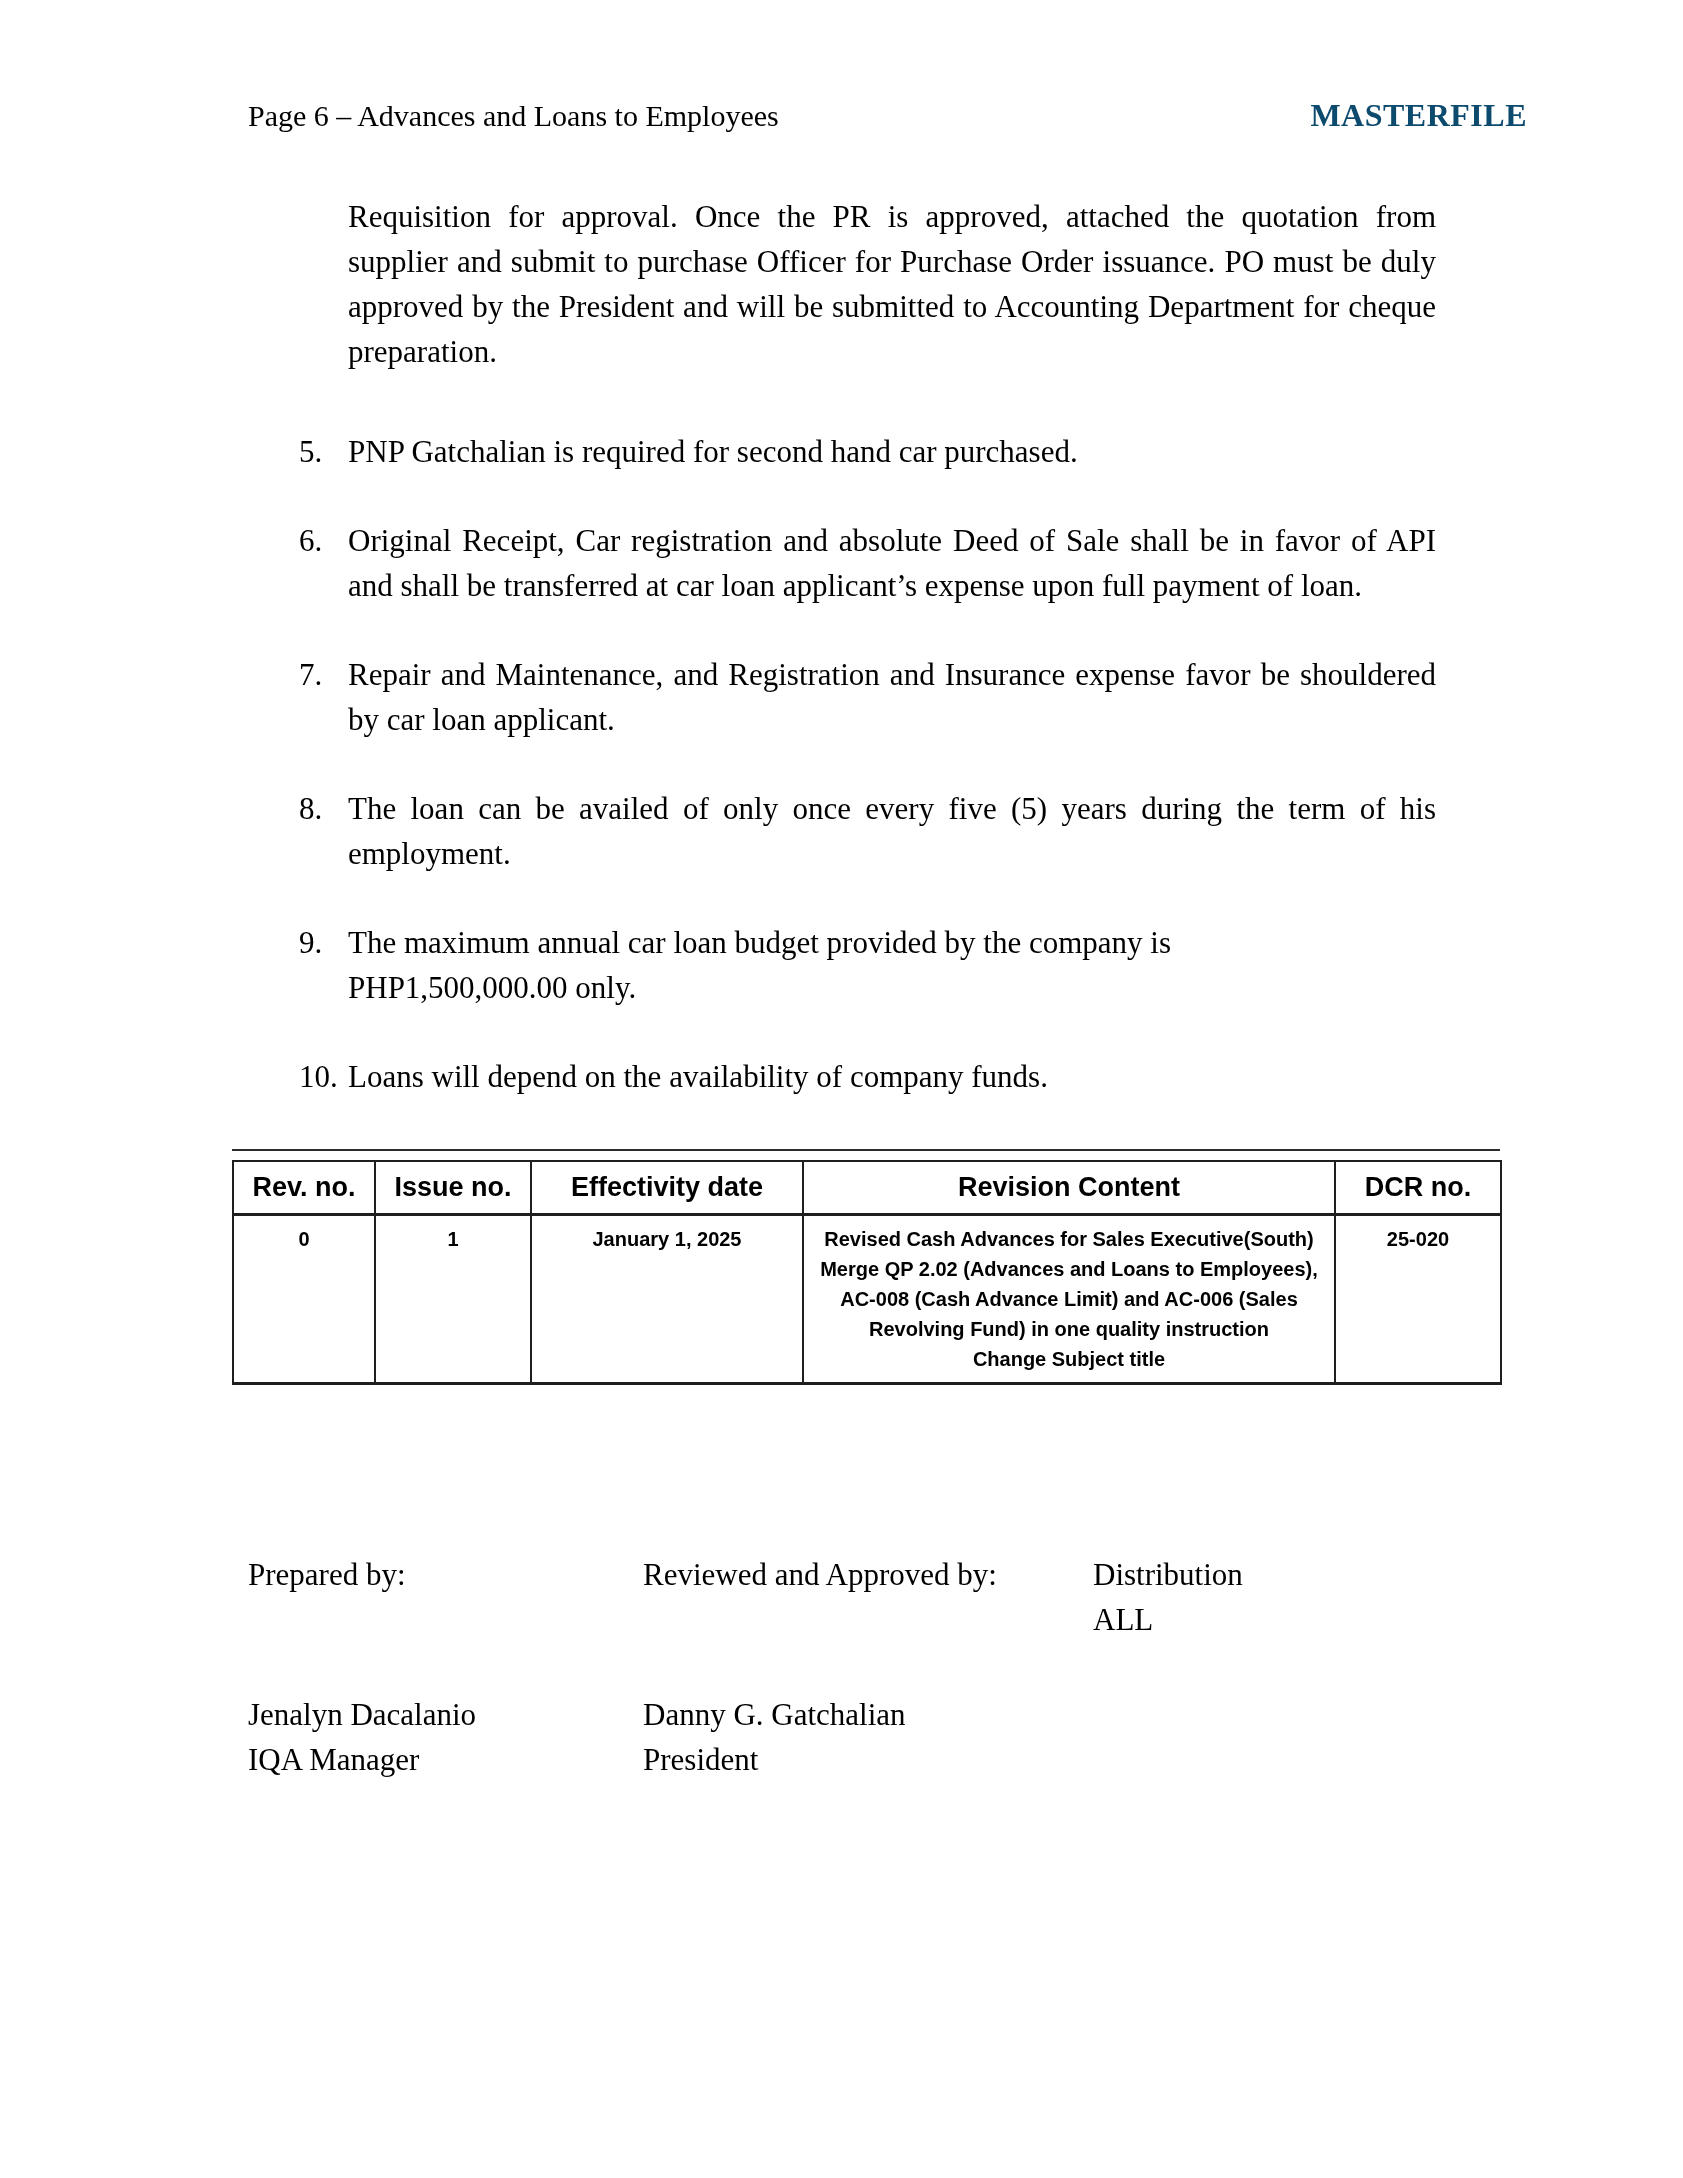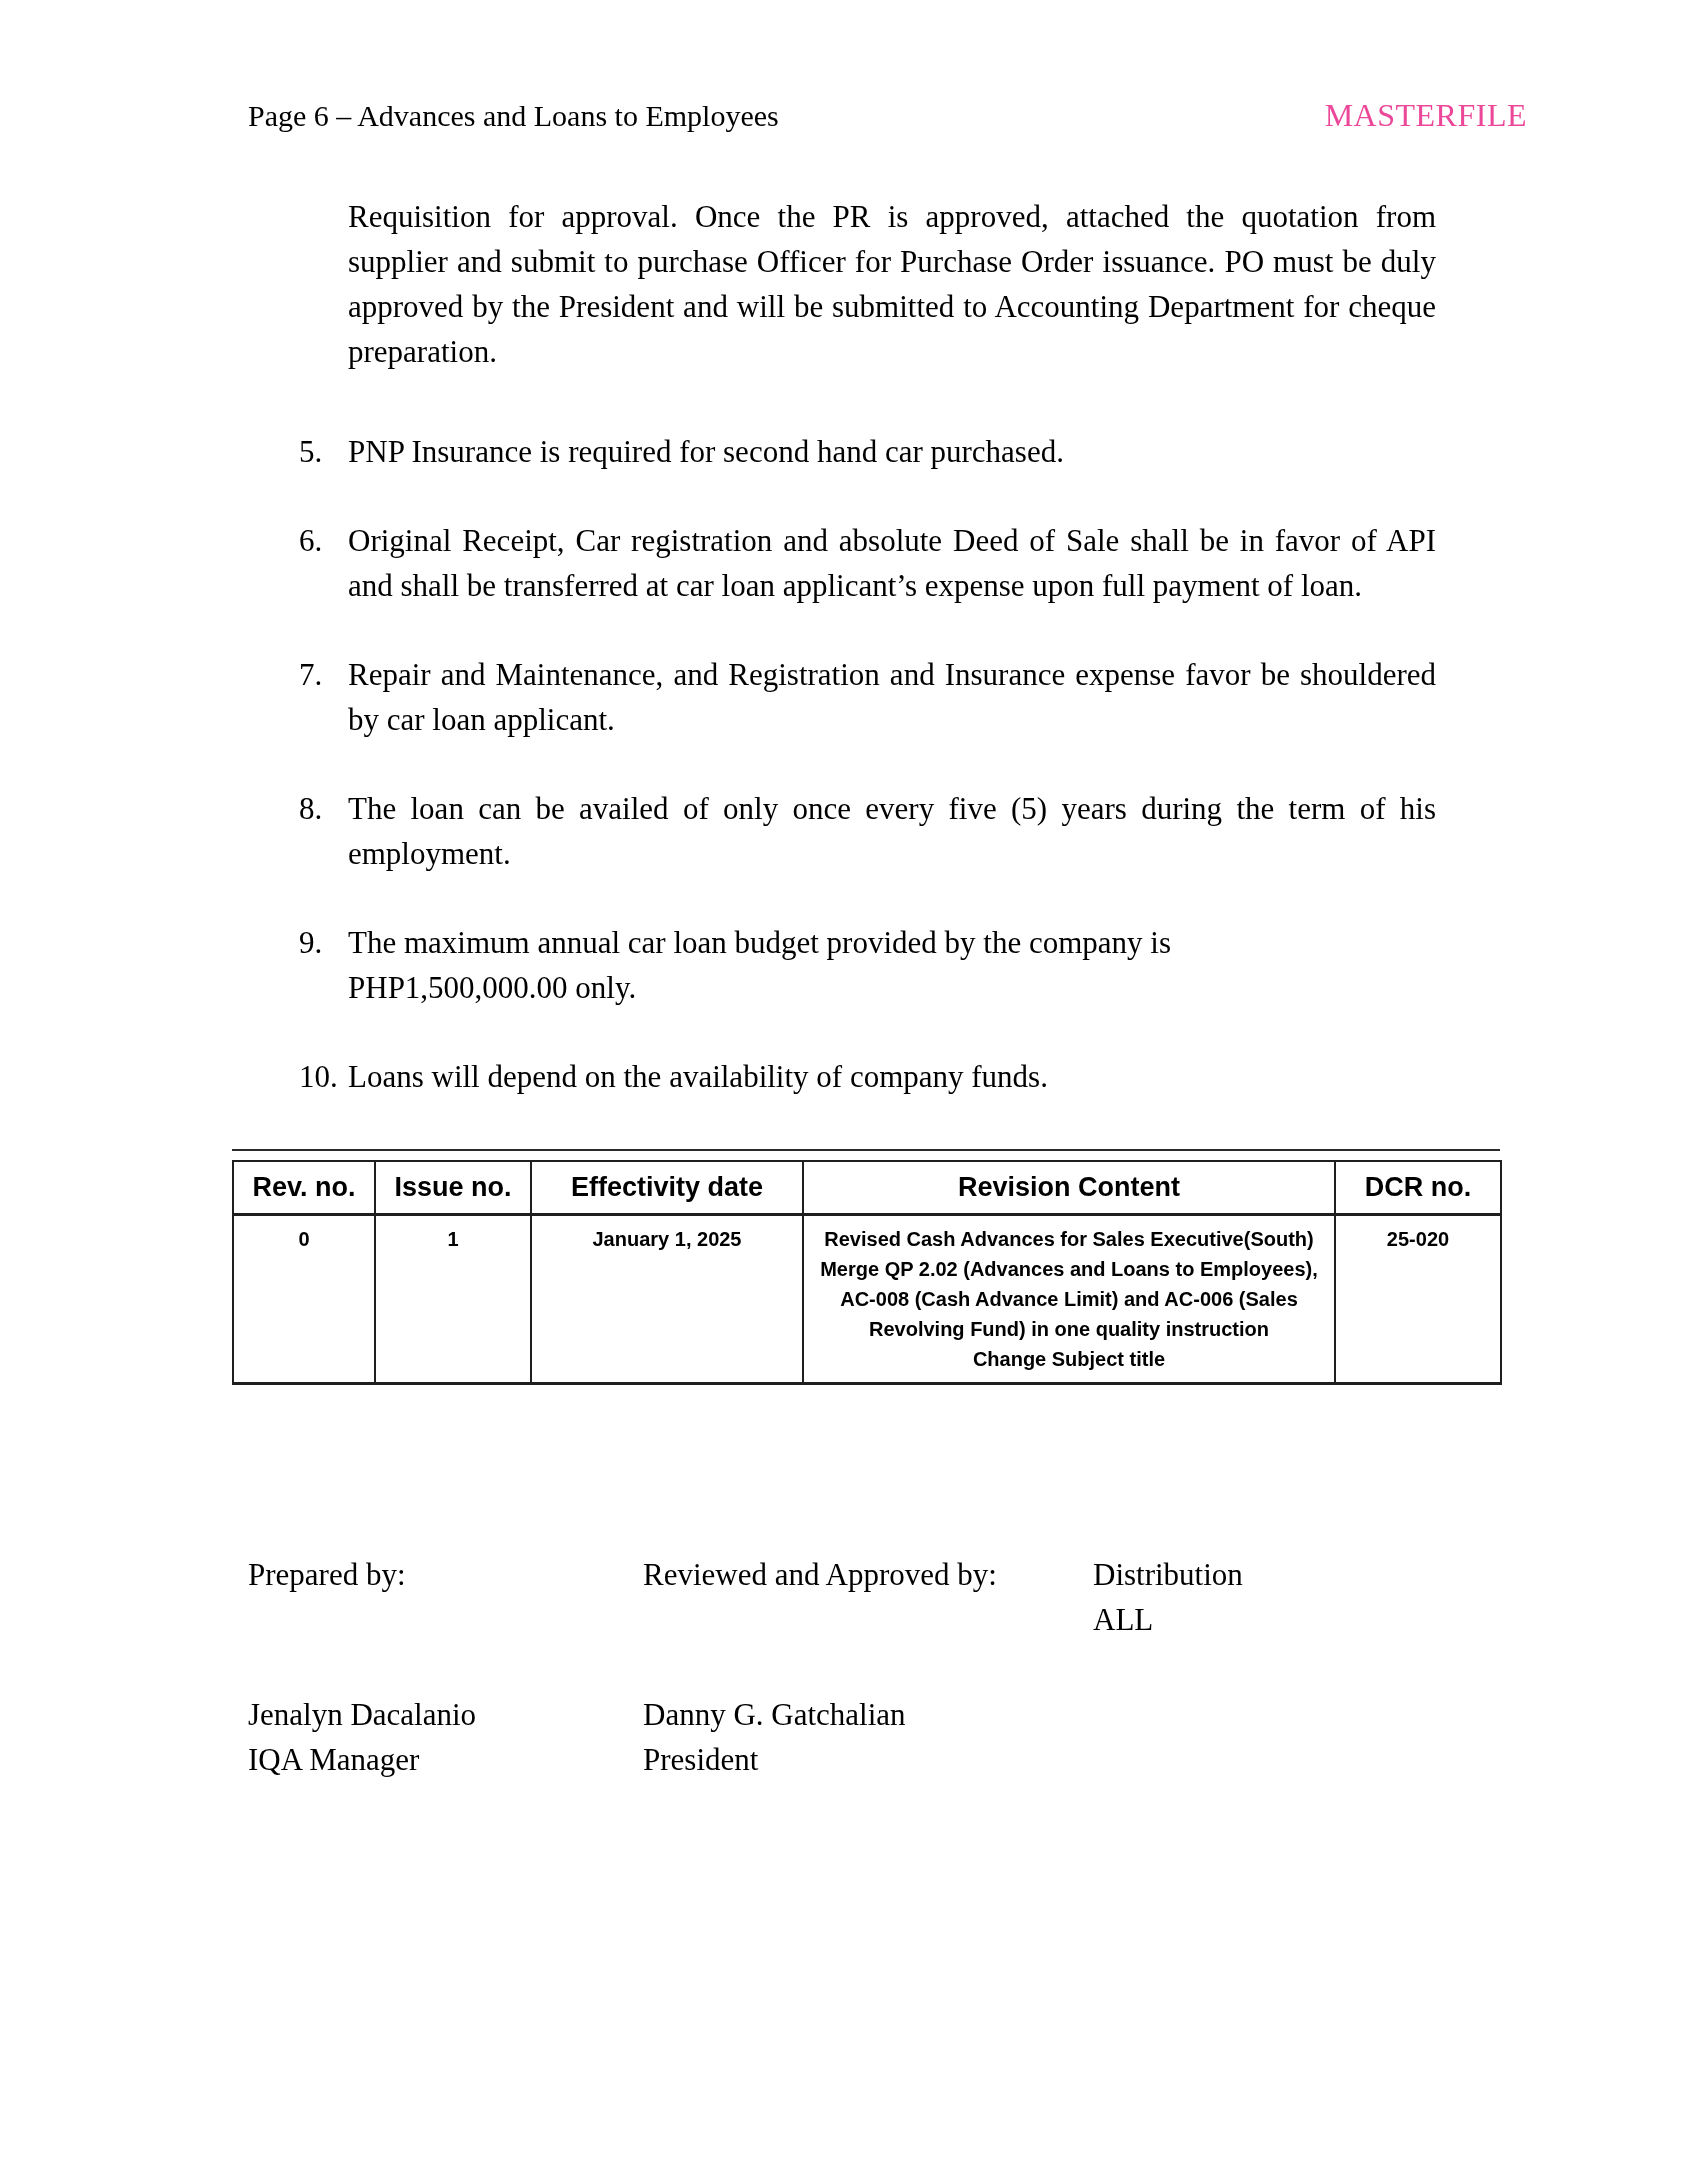--- a/index.html
+++ b/index.html
@@ -11,21 +11,21 @@
     color:#000;
     overflow:hidden;
   }
   
   .doc-header{
     position:absolute;top:97px;left:248px;right:156px;
     display:flex;justify-content:space-between;align-items:baseline;
   }
   .doc-header .page-title{font-size:30px;}
   .doc-header .masterfile{
-    font-size:32px;font-weight:normal;color:#ec4899;letter-spacing:0.5px;
+    font-size:32px;font-weight:bold;color:#0c4a6e;letter-spacing:0.5px;
   }
   
   .content{
     position:absolute;top:194px;left:299px;width:1137px;
     font-size:31px;line-height:45px;
   }
   .intro{margin:0 0 55px 49px;text-align:justify;}
   .list-item{display:flex;margin:0 0 44px 0;}
   .list-item .num{flex:0 0 49px;}
   .list-item .item-text{flex:1;text-align:justify;white-space:pre-line;}
@@ -70,21 +70,21 @@
     <span class="page-title">Page 6 – Advances and Loans to Employees</span>
     <span class="masterfile">MASTERFILE</span>
   </div>
 
   <div class="content">
 
     <p class="intro">Requisition for approval. Once the PR is approved, attached the quotation from supplier and submit to purchase Officer for Purchase Order issuance. PO must be duly approved by the President and will be submitted to Accounting Department for cheque preparation.</p>
 
     <div class="list-item">
       <span class="num">5.</span>
-      <div class="item-text">PNP Insurance is required for second hand car purchased.</div>
+      <div class="item-text">PNP Gatchalian is required for second hand car purchased.</div>
     </div>
 
     <div class="list-item">
       <span class="num">6.</span>
       <div class="item-text">Original Receipt, Car registration and absolute Deed of Sale shall be in favor of API and shall be transferred at car loan applicant’s expense upon full payment of loan.</div>
     </div>
 
     <div class="list-item">
       <span class="num">7.</span>
       <div class="item-text">Repair and Maintenance, and Registration and Insurance expense favor be shouldered by car loan applicant.</div>

